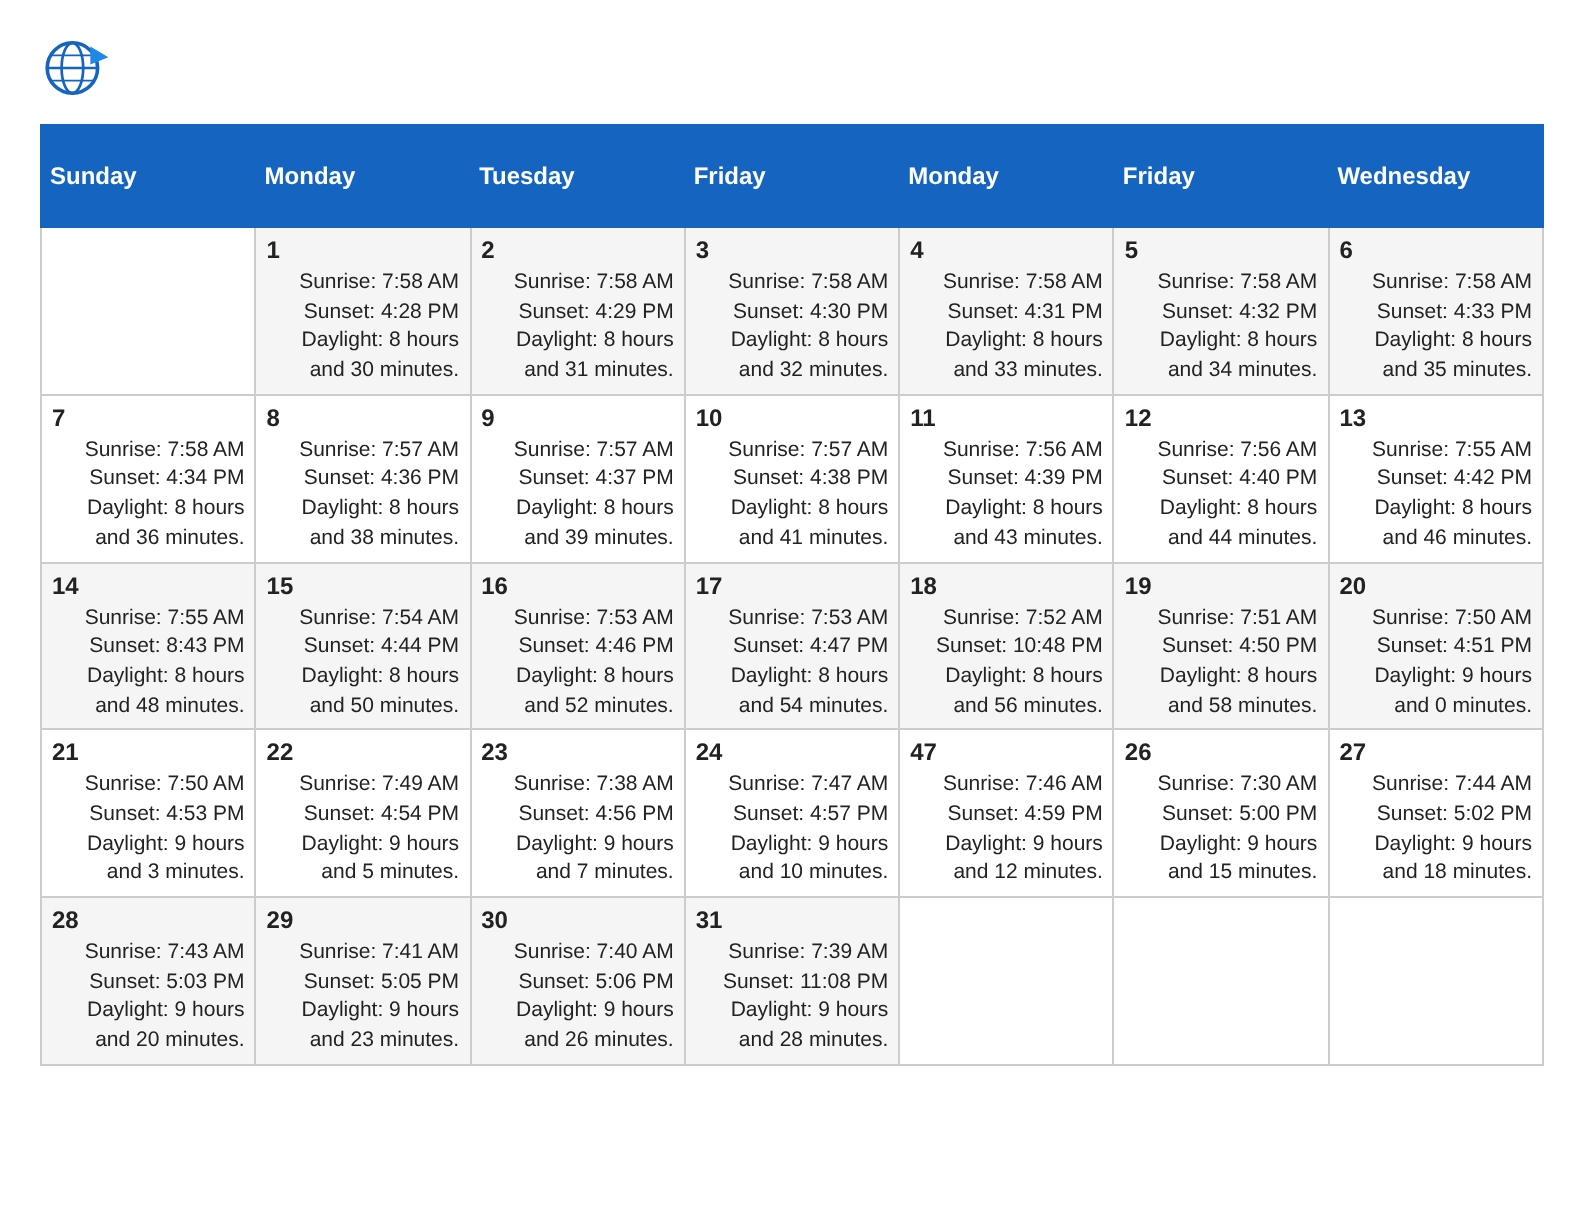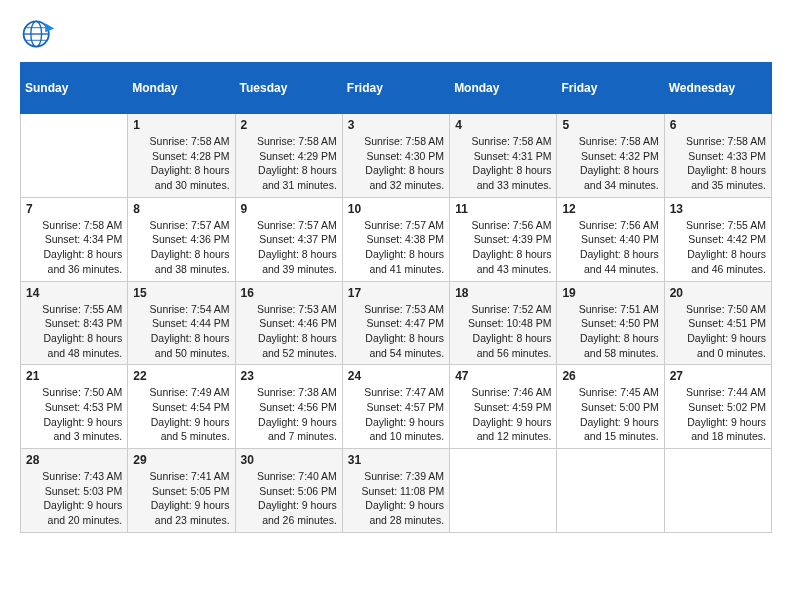--- a/index.html
+++ b/index.html
@@ -229,21 +229,21 @@
         <td>
           <span class="day-num">24</span>
           <div class="cell-info"><span>Sunrise: 7:47 AM</span><br><span>Sunset: 4:57 PM</span><br><span>Daylight: 9 hours</span><br><span>and 10 minutes.</span></div>
         </td>
         <td>
           <span class="day-num">47</span>
           <div class="cell-info"><span>Sunrise: 7:46 AM</span><br><span>Sunset: 4:59 PM</span><br><span>Daylight: 9 hours</span><br><span>and 12 minutes.</span></div>
         </td>
         <td>
           <span class="day-num">26</span>
-          <div class="cell-info"><span>Sunrise: 7:45 AM</span><br><span>Sunset: 5:00 PM</span><br><span>Daylight: 9 hours</span><br><span>and 15 minutes.</span></div>
+          <div class="cell-info"><span>Sunrise: 7:30 AM</span><br><span>Sunset: 5:00 PM</span><br><span>Daylight: 9 hours</span><br><span>and 15 minutes.</span></div>
         </td>
         <td>
           <span class="day-num">27</span>
           <div class="cell-info"><span>Sunrise: 7:44 AM</span><br><span>Sunset: 5:02 PM</span><br><span>Daylight: 9 hours</span><br><span>and 18 minutes.</span></div>
         </td>
       </tr>
       <tr>
         <td>
           <span class="day-num">28</span>
           <div class="cell-info"><span>Sunrise: 7:43 AM</span><br><span>Sunset: 5:03 PM</span><br><span>Daylight: 9 hours</span><br><span>and 20 minutes.</span></div>

